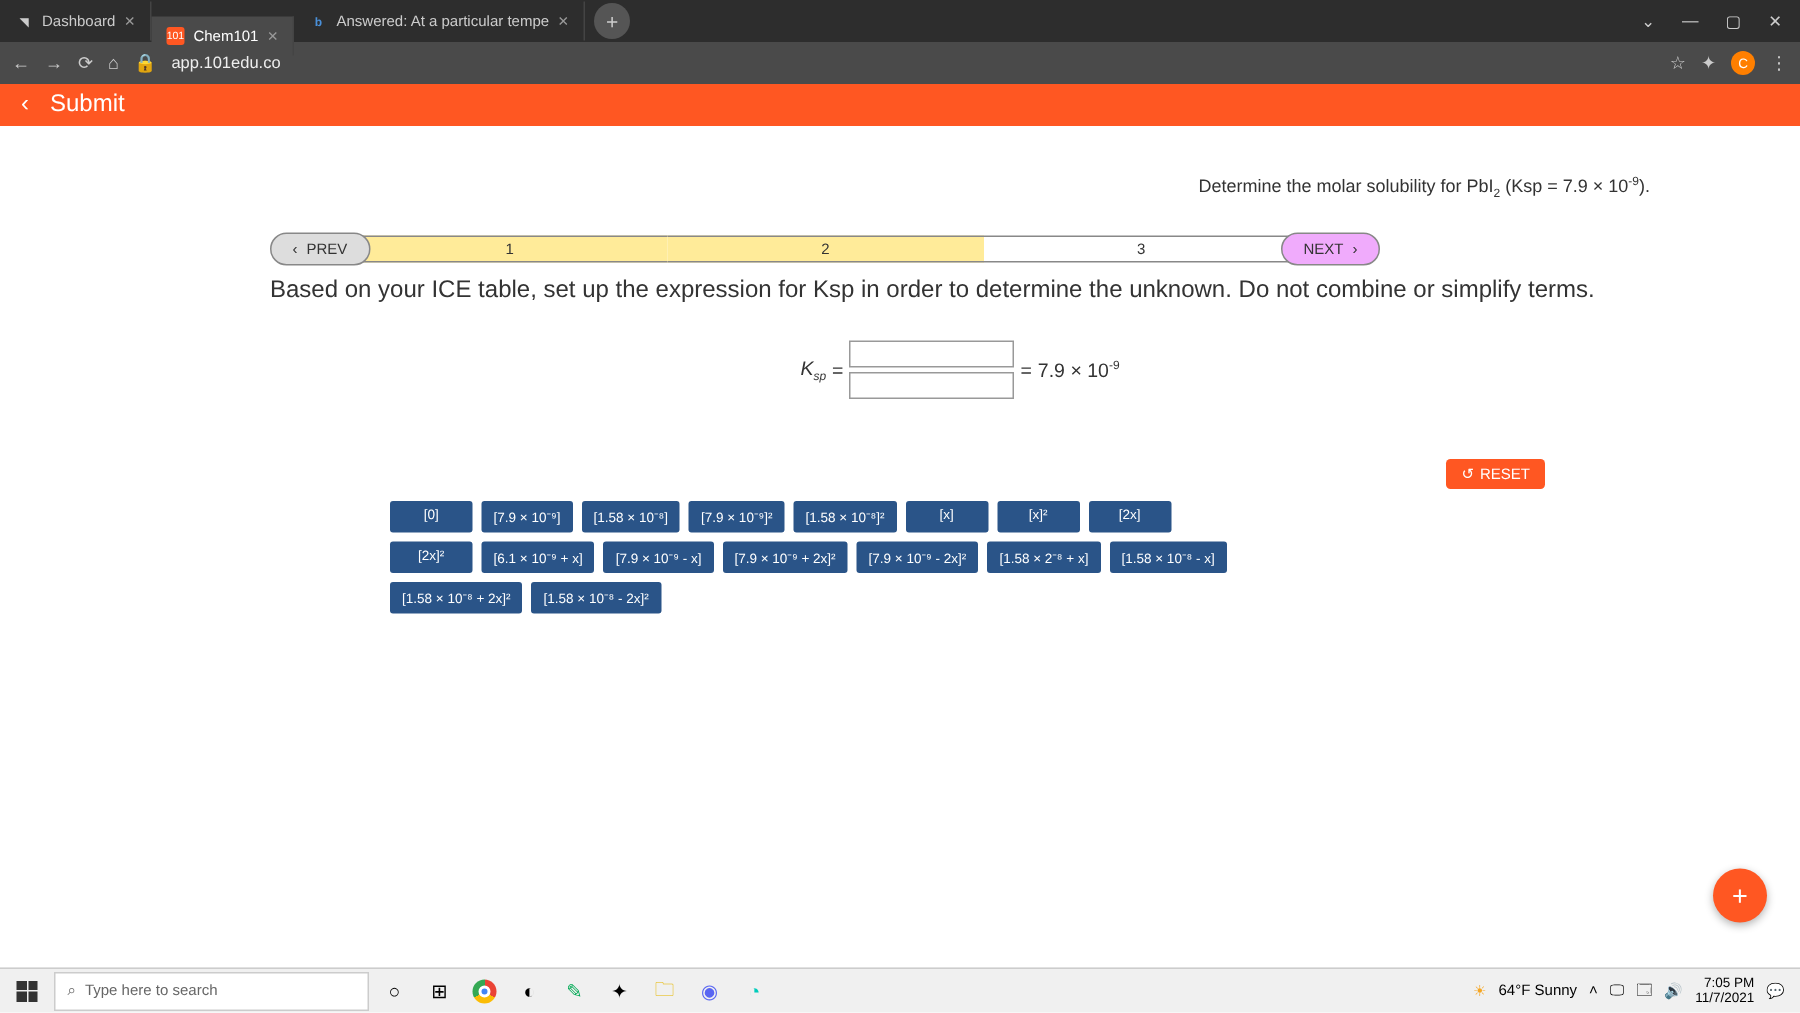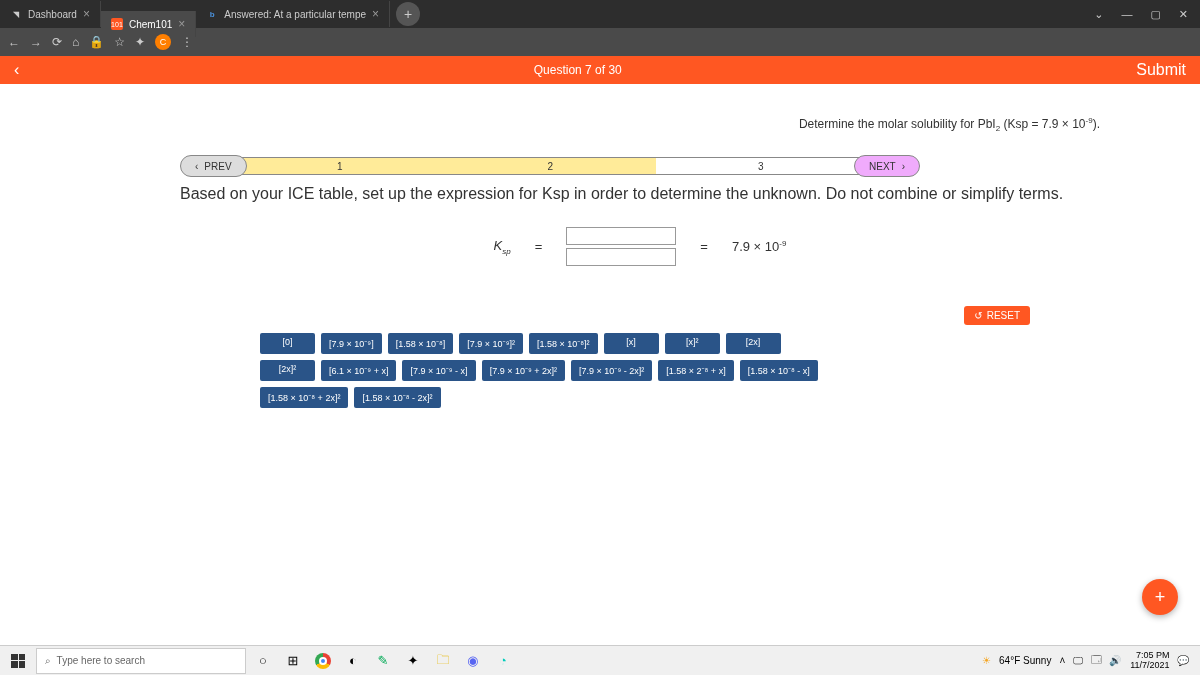--- a/index.html
+++ b/index.html
@@ -33,21 +33,21 @@
   .step-nav { display: flex; align-items: center; width: 740px; margin-bottom: 8px; }
   .prev-next { background: #f0abfc; border: 1px solid #888; border-radius: 12px; height: 22px; padding: 0 14px; display: flex; align-items: center; gap: 6px; font-size: 10px; z-index: 2; }
   .prev { background: #ddd; }
   .step-pills { flex: 1; display: flex; height: 18px; margin: 0 -12px; }
   .pill { flex: 1; display: flex; align-items: center; justify-content: center; font-size: 10px; border-top: 1px solid #888; border-bottom: 1px solid #888; }
   .pill.done { background: #ffeb99; }
   .pill.current { background: #ffeb99; }
   
   .instruction { font-size: 16px; margin-bottom: 24px; }
   
-  .equation { display: flex; align-items: center; justify-content: center; gap: 24px; font-size: 13px; margin-bottom: 40px; }
+  .equation { display: flex; align-items: center; justify-content: center; gap: 4px; font-size: 13px; margin-bottom: 40px; }
   .ksp-label { font-style: italic; }
   .drop-boxes { display: flex; flex-direction: column; gap: 3px; }
   .drop-box { width: 110px; height: 18px; border: 1px solid #999; background: #fff; }
   
   .reset-row { display: flex; justify-content: flex-end; padding-right: 70px; margin-bottom: 8px; }
   .reset-btn { background: #ff5722; color: #fff; border: none; padding: 4px 10px; border-radius: 3px; font-size: 10px; display: flex; align-items: center; gap: 4px; cursor: pointer; }
   
   .tiles { padding-left: 80px; display: flex; flex-wrap: wrap; gap: 6px; width: 640px; }
   .tile { background: #2a5488; color: #fff; font-size: 9px; padding: 4px 8px; border-radius: 2px; cursor: pointer; white-space: nowrap; min-width: 55px; text-align: center; }
   
@@ -92,29 +92,29 @@
     <span>✕</span>
   </div>
 </div>
 
 <div class="urlbar">
   <span class="urlbar-icon">←</span>
   <span class="urlbar-icon">→</span>
   <span class="urlbar-icon">⟳</span>
   <span class="urlbar-icon">⌂</span>
   <span class="urlbar-icon">🔒</span>
+  <span class="url-text"><span class="domain">app.101edu.co</span></span>
   <span class="urlbar-icon">☆</span>
   <span class="urlbar-icon">✦</span>
   <span class="ext-icon ext-c">C</span>
   <span class="urlbar-icon">⋮</span>
 </div>
 
 <div class="orange-bar">
   <span class="orange-back">‹</span>
-  <span class="qcount">Question 7 of 30</span>
   <span class="submit-btn">Submit</span>
 </div>
 
 <div class="content">
   <p class="prompt">
     <span>Determine the molar solubility for PbI</span><sub>2</sub><span> (Ksp = 7.9 × 10</span><sup>-9</sup><span>).</span>
   </p>
 
   <div class="step-nav">
     <div class="prev-next prev">

